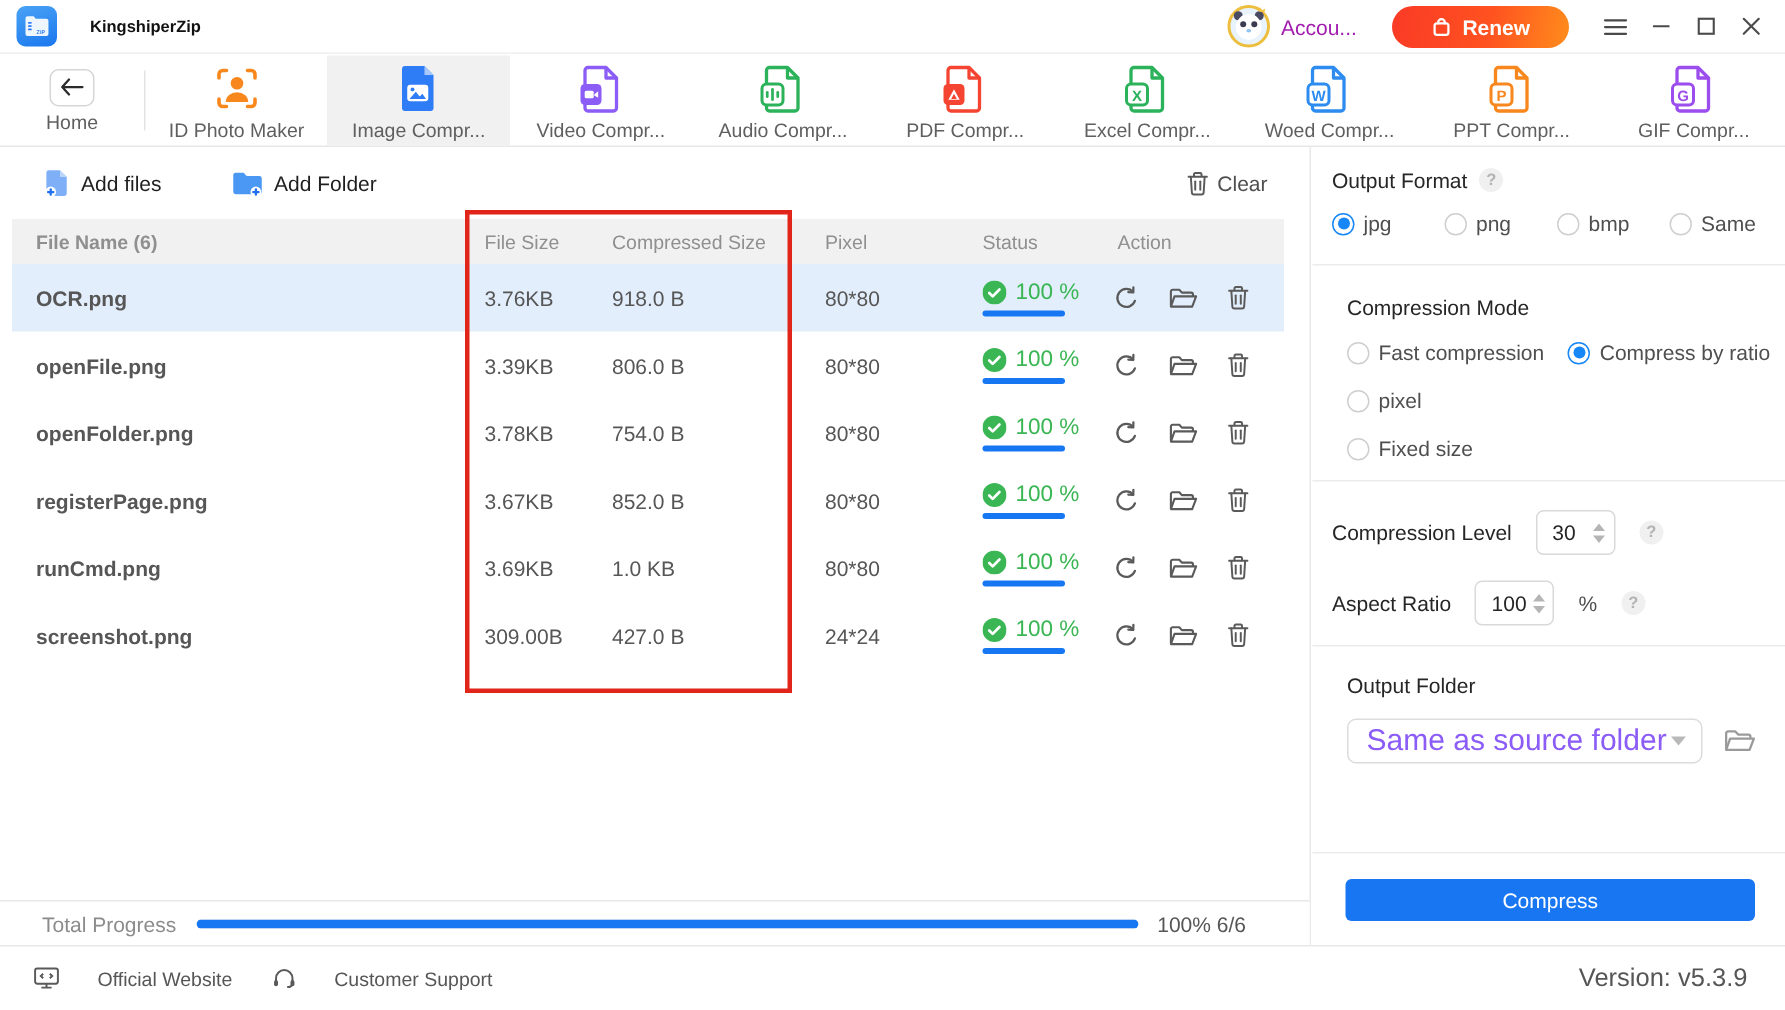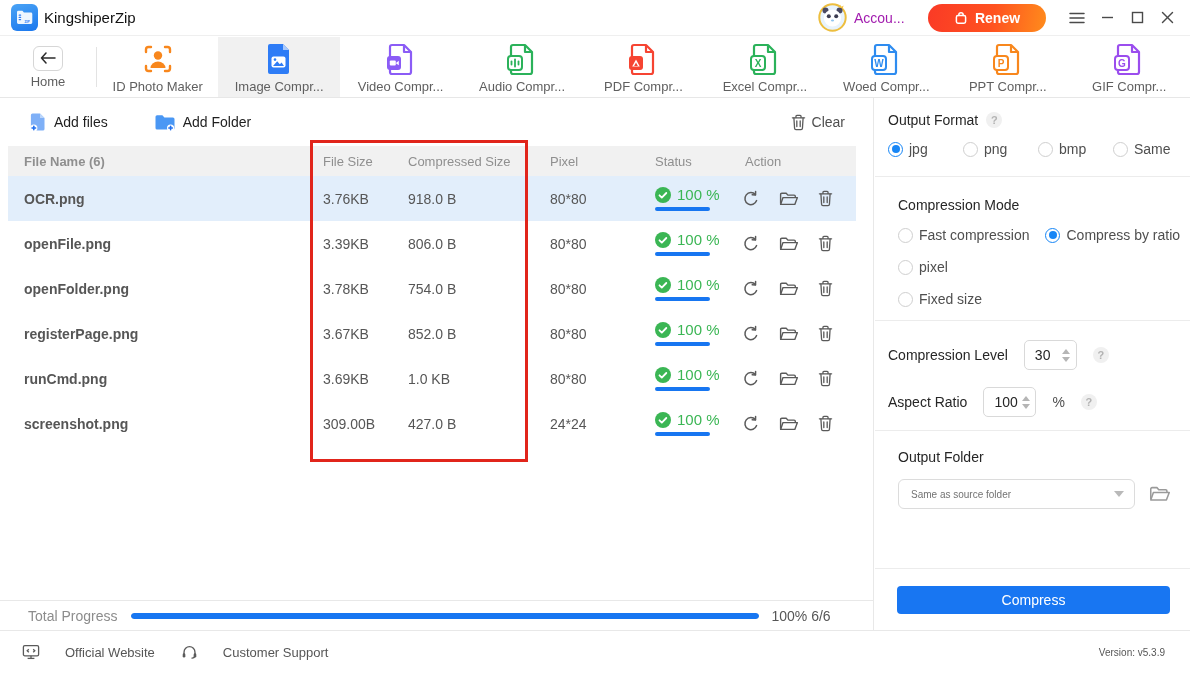--- a/index.html
+++ b/index.html
@@ -3,21 +3,21 @@
 <meta charset="utf-8">
 <style>
   * { margin:0; padding:0; box-sizing:border-box; }
   html,body { width:1190px; height:673px; }
   body { position:relative; background:#fff; font-family:"Liberation Sans", sans-serif; color:#4a4a4a; overflow:hidden; }
   svg { display:block; }
 
   
   .titlebar { position:absolute; top:0; left:0; right:0; height:36px; display:flex; align-items:center; border-bottom:1px solid #efefef; background:#fff; }
   .app-logo { width:27px; height:27px; margin-left:11px; border-radius:6px; background:linear-gradient(160deg,#4aa3f5,#1a77ee); display:flex; align-items:center; justify-content:center; }
-  .app-title { margin-left:6px; font-size:15px; font-weight:normal; color:#111; }
+  .app-title { margin-left:22px; font-size:11px; font-weight:bold; color:#111; }
   .tb-right { margin-left:auto; display:flex; align-items:center; }
   .avatar { width:29px; height:29px; }
   .account-label { margin-left:7px; font-size:14px; color:#a21caf; width:62px; }
   .renew-btn { margin-left:12px; width:118px; height:28px; border-radius:14px; border:none; cursor:pointer;
     background:linear-gradient(100deg,#fa3a26 0%,#ff5220 55%,#ff8c1c 100%); color:#fff; font-size:14px; font-weight:bold;
     display:flex; align-items:center; justify-content:center; gap:7px; }
   .winctl { display:flex; align-items:center; margin-left:16px; margin-right:8px; }
   .winctl .wbtn { width:30px; height:30px; display:flex; align-items:center; justify-content:center; cursor:pointer; }
 
   
@@ -82,32 +82,32 @@
   .spinbox { width:53px; height:30px; border:1px solid #d9d9d9; border-radius:5px; display:flex; align-items:center; background:#fff; }
   .spin-val { flex:1; padding-left:10px; font-size:14px; color:#262626; }
   .spin-arrows { width:16px; display:flex; flex-direction:column; align-items:center; gap:3px; padding-right:3px; }
   .arr { width:0; height:0; border-left:4px solid transparent; border-right:4px solid transparent; cursor:pointer; }
   .arr.up { border-bottom:5px solid #b5b5b5; }
   .arr.down { border-top:5px solid #b5b5b5; }
   .pct-sign { font-size:14px; color:#4f4f4f; }
   .sec4 { height:138px; padding:18px 0 0 23px; }
   .folder-row { display:flex; align-items:center; margin-top:14px; }
   .dropdown { width:237px; height:30px; border:1px solid #dcdcdc; border-radius:6px; display:flex; align-items:center; cursor:pointer; background:#fff; }
-  .dd-value { flex:1; padding-left:12px; font-size:10px; color:#737373; white-space:nowrap; overflow:hidden; }
+  .dd-value { flex:1; padding-left:12px; font-size:20px; color:#8b5cf6; white-space:nowrap; overflow:hidden; }
   .dd-caret { margin-right:10px; width:0; height:0; border-left:5px solid transparent; border-right:5px solid transparent; border-top:6px solid #b9b9b9; }
   .browse-icon { margin-left:14px; cursor:pointer; }
   .sec5 { border-bottom:none; padding:17px 20px 0 22px; }
   .compress-btn { width:100%; height:28px; border:none; border-radius:4px; background:#1876f2; color:#fff; font-size:14px; cursor:pointer; font-family:"Liberation Sans",sans-serif; }
 
   
   .footer { position:absolute; left:0; right:0; bottom:0; height:43px; border-top:1px solid #e8e8e8; display:flex; align-items:center; background:#fff; }
   .foot-item { display:flex; align-items:center; gap:25px; font-size:13px; color:#565656; cursor:pointer; }
   .foot-item.first { margin-left:22px; }
   .foot-item + .foot-item { margin-left:26px; }
-  .version { margin-left:auto; margin-right:25px; font-size:10px; color:#565656; }
+  .version { margin-left:auto; margin-right:25px; font-size:17px; color:#565656; }
 </style>
 </head>
 <body>
 
 <div class="titlebar">
   <div class="app-logo">
     <svg width="17" height="15" viewBox="0 0 17 15">
         <path d="M1 2.2 A1.4 1.4 0 0 1 2.4 .8 h4 l1.5 1.7 h7 A1.4 1.4 0 0 1 16.3 3.9 V12.6 a1.4 1.4 0 0 1-1.4 1.4 H2.4 A1.4 1.4 0 0 1 1 12.6 Z" fill="#ffffff" opacity="0.92"></path>
         <rect x="2.6" y="4.6" width="2.6" height="1.2" rx="0.6" fill="#2e7cf6"></rect>
         <rect x="2.6" y="6.8" width="2.6" height="1.2" rx="0.6" fill="#2e7cf6"></rect>

